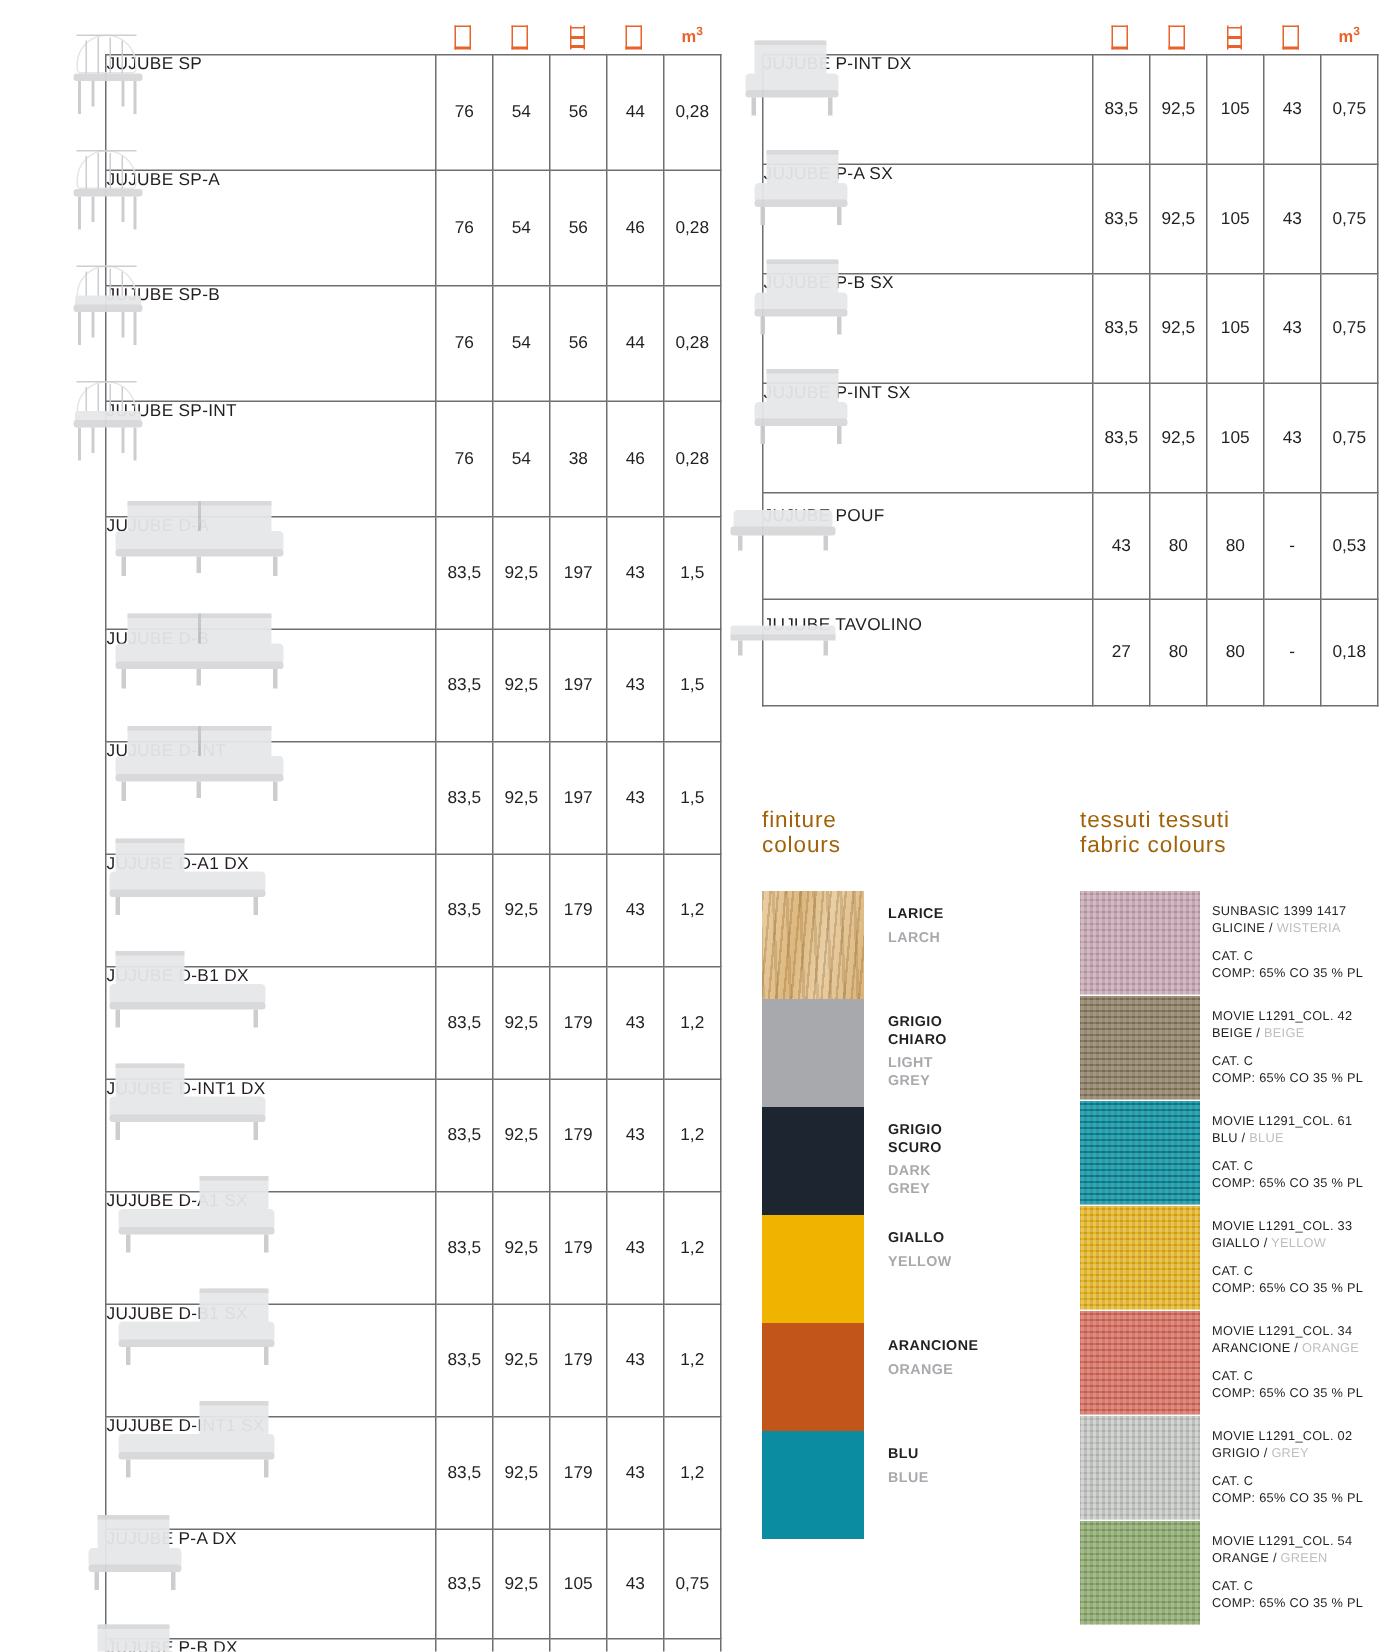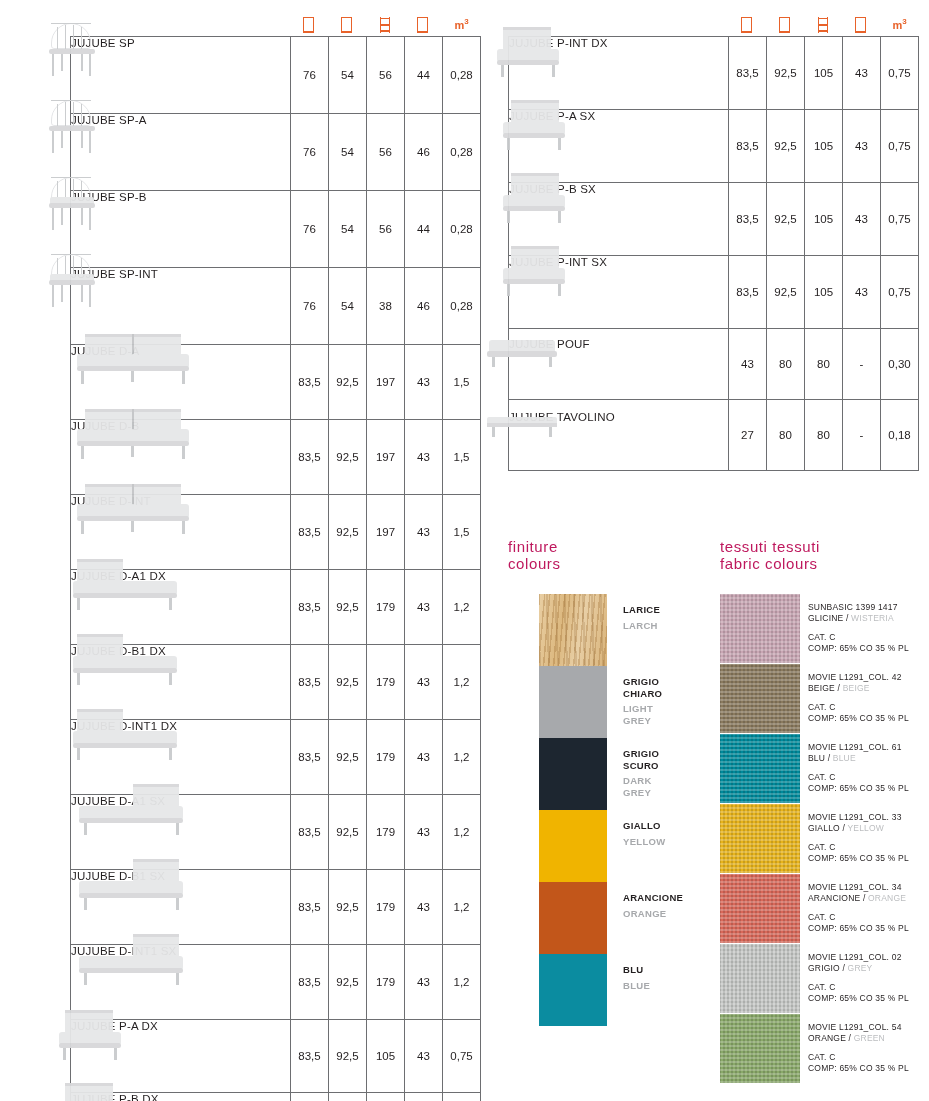--- a/index.html
+++ b/index.html
@@ -82,21 +82,21 @@
   .ico-d i.t { left: 2px; top: 1px; width: 10px; height: 1.5px; }
   .ico-d i.b { left: 2px; top: 13.5px; width: 10px; height: 1.5px; }
   .ico-d i.m { left: 2px; top: 7.5px; width: 10px; height: 1.5px; }
 
   .m3 { color: #e8622a; font-size: 11px; font-weight: bold; }
   .m3 sup { font-size: 8px; }
 
   
   .sect-title {
     position: absolute;
-    color: #be185d;
+    color: #a16207;
     font-size: 15px;
     line-height: 17px;
     letter-spacing: .6px;
   }
   .sect-title .it { display: block; }
   .sect-title .en { display: block; }
 
   
   .finish-col {
     position: absolute;
@@ -535,21 +535,21 @@
           <td class="name-cell"><span class="label">JUJUBE POUF</span><div class="thumb f" style="right: 26px; width: 78px; height: 40px; top: 50%; transform: translateY(-50%);">
               <div class="lt" style="left: 6px; top: 10px; width: 66px; height: 13px; border-radius: 3px;"></div>
               <div class="md" style="left: 4px; top: 21px; width: 70px; height: 6px; border-radius: 2px;"></div>
               <div class="ln" style="left: 9px; top: 27px; width: 3px; height: 10px;"></div>
               <div class="ln" style="left: 66px; top: 27px; width: 3px; height: 10px;"></div>
             </div></td>
           <td class="num-cell">43</td>
           <td class="num-cell">80</td>
           <td class="num-cell">80</td>
           <td class="num-cell">-</td>
-          <td class="num-cell">0,30</td>
+          <td class="num-cell">0,53</td>
         </tr>
         <tr class="row">
           <td class="name-cell"><span class="label">JUJUBE TAVOLINO</span><div class="thumb f" style="right: 26px; width: 78px; height: 36px; top: 50%; transform: translateY(-50%);">
               <div class="lt" style="left: 4px; top: 12px; width: 70px; height: 8px; border-radius: 2px;"></div>
               <div class="md" style="left: 4px; top: 18px; width: 70px; height: 4px;"></div>
               <div class="ln" style="left: 9px; top: 22px; width: 3px; height: 10px;"></div>
               <div class="ln" style="left: 66px; top: 22px; width: 3px; height: 10px;"></div>
             </div></td>
           <td class="num-cell">27</td>
           <td class="num-cell">80</td>
@@ -557,21 +557,21 @@
           <td class="num-cell">-</td>
           <td class="num-cell">0,18</td>
         </tr>
       </tbody>
   </table>
 
   <div class="sect-title" style="left:508px; top:538px;">
     <span class="it">finiture</span>
     <span class="en">colours</span>
   </div>
-  <div class="finish-col" id="finish-col" style="position: absolute; margin-left: 31px;">
+  <div class="finish-col" id="finish-col" style="position: absolute;">
       <div class="finish-swatch wood"></div>
       <div class="finish-label" style="top: 10px;"><span class="it">LARICE</span><span class="en" style="display: block; margin-top: 4px;">LARCH</span></div>
       <div class="finish-swatch" style="background: rgb(167, 169, 172);"></div>
       <div class="finish-label" style="top: 82px;"><span class="it">GRIGIO<br>CHIARO</span><span class="en" style="display: block; margin-top: 4px;">LIGHT<br>GREY</span></div>
       <div class="finish-swatch" style="background: rgb(29, 38, 48);"></div>
       <div class="finish-label" style="top: 154px;"><span class="it">GRIGIO<br>SCURO</span><span class="en" style="display: block; margin-top: 4px;">DARK<br>GREY</span></div>
       <div class="finish-swatch" style="background: rgb(240, 180, 0);"></div>
       <div class="finish-label" style="top: 226px;"><span class="it">GIALLO</span><span class="en" style="display: block; margin-top: 4px;">YELLOW</span></div>
       <div class="finish-swatch" style="background: rgb(194, 86, 26);"></div>
       <div class="finish-label" style="top: 298px;"><span class="it">ARANCIONE</span><span class="en" style="display: block; margin-top: 4px;">ORANGE</span></div>

